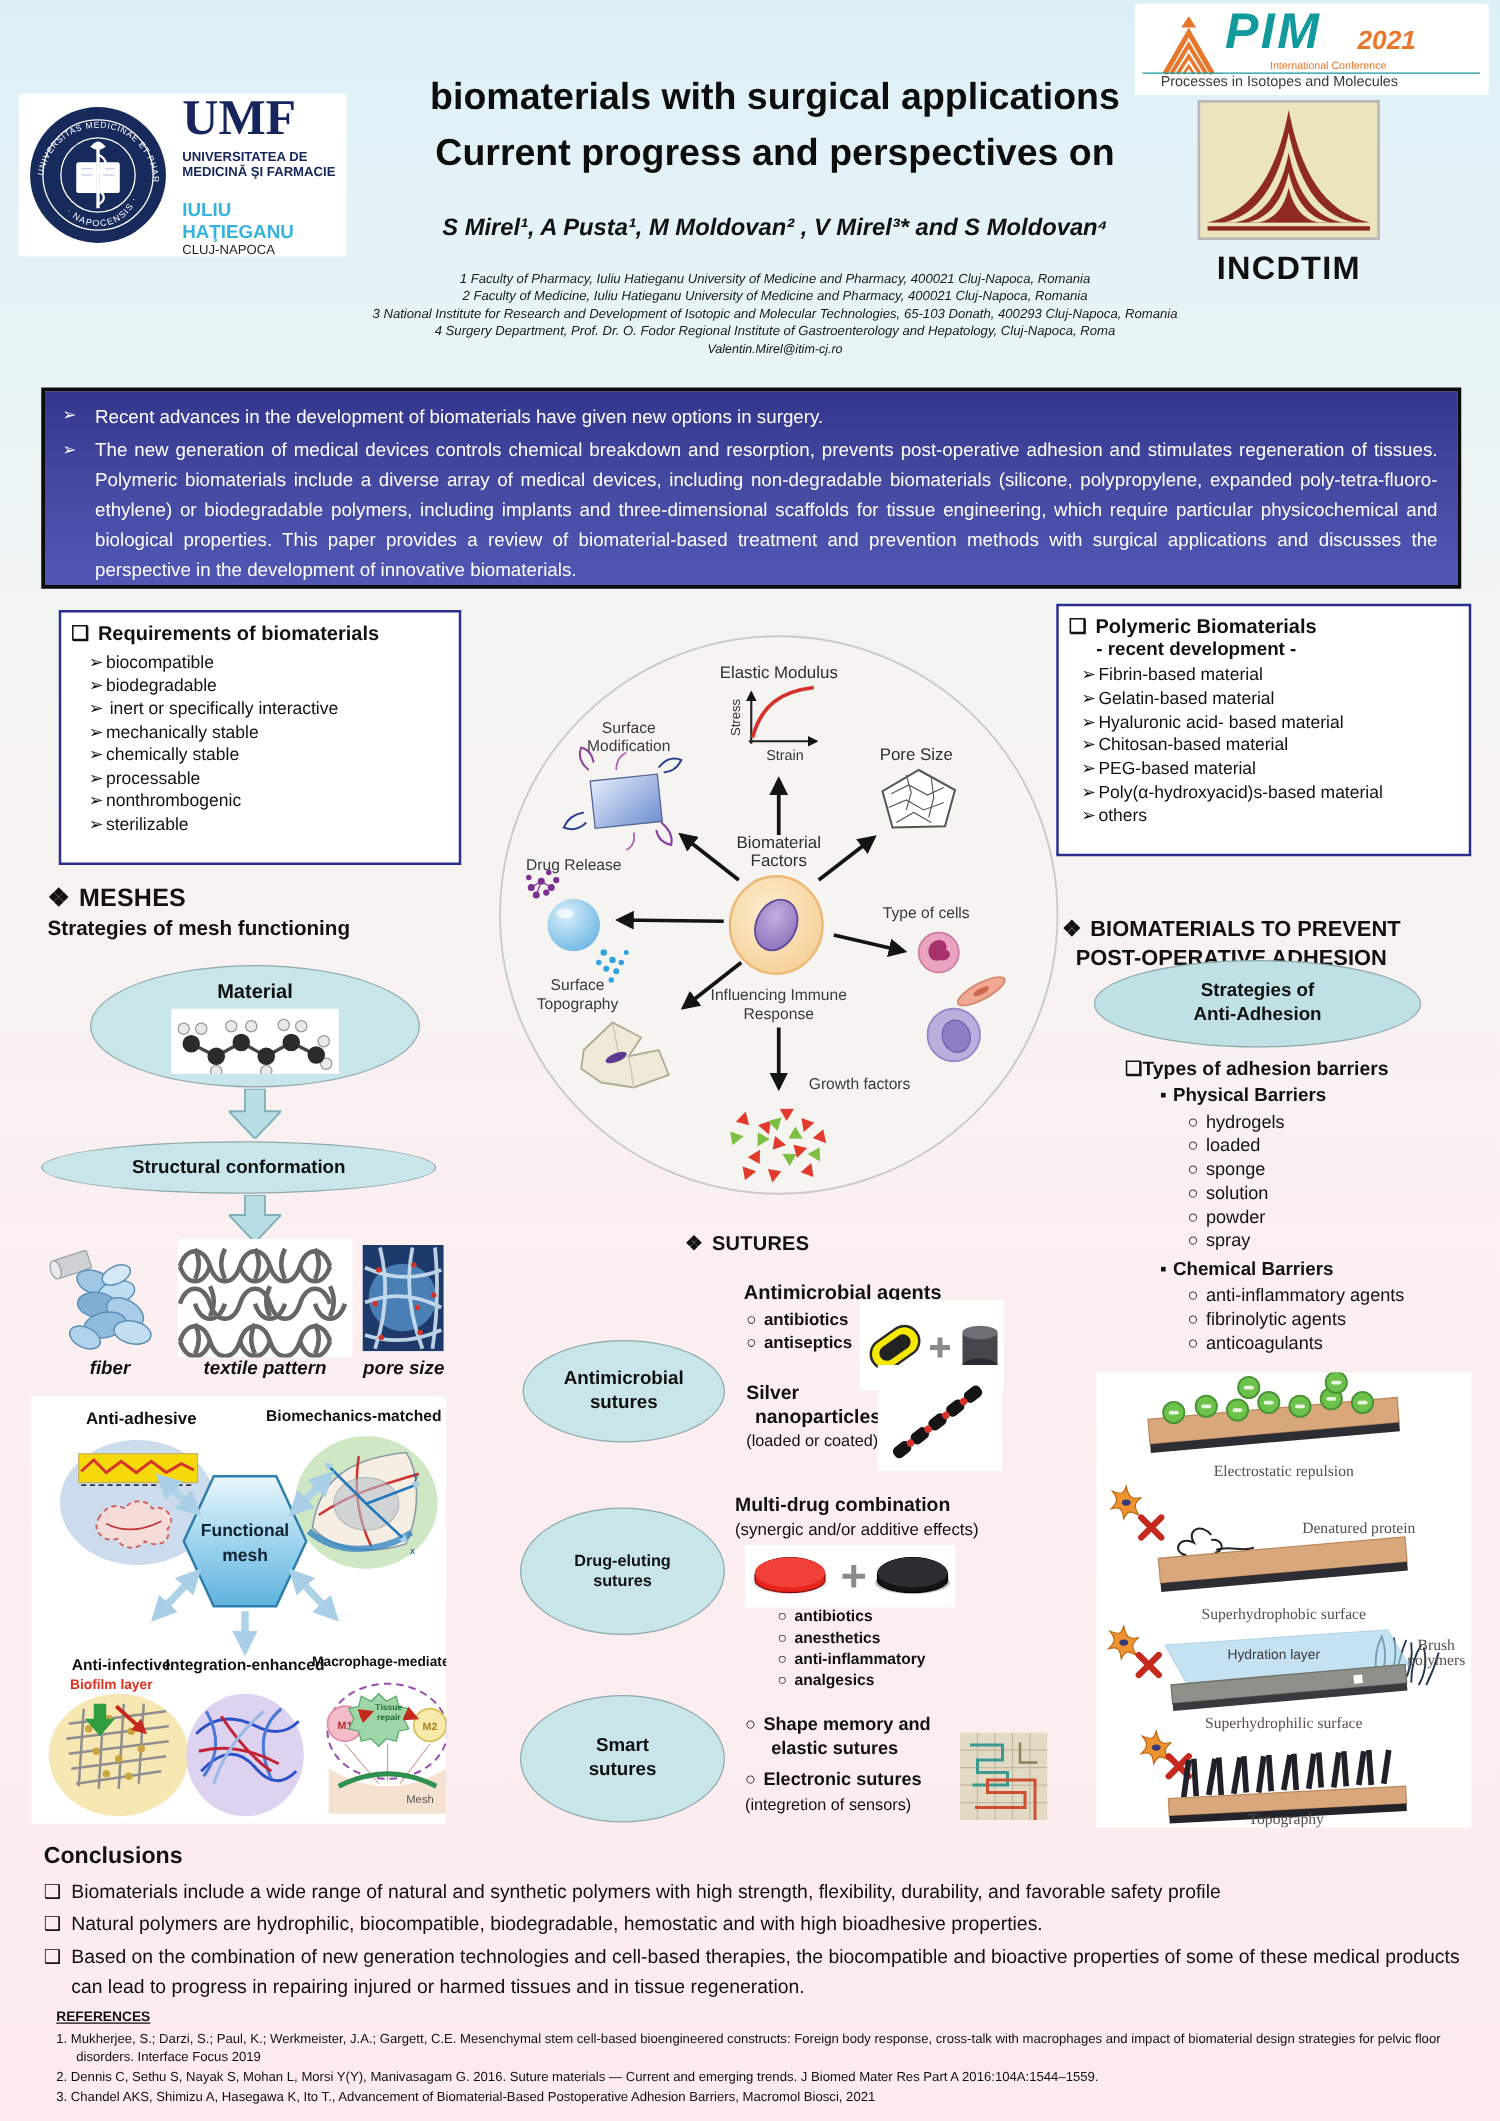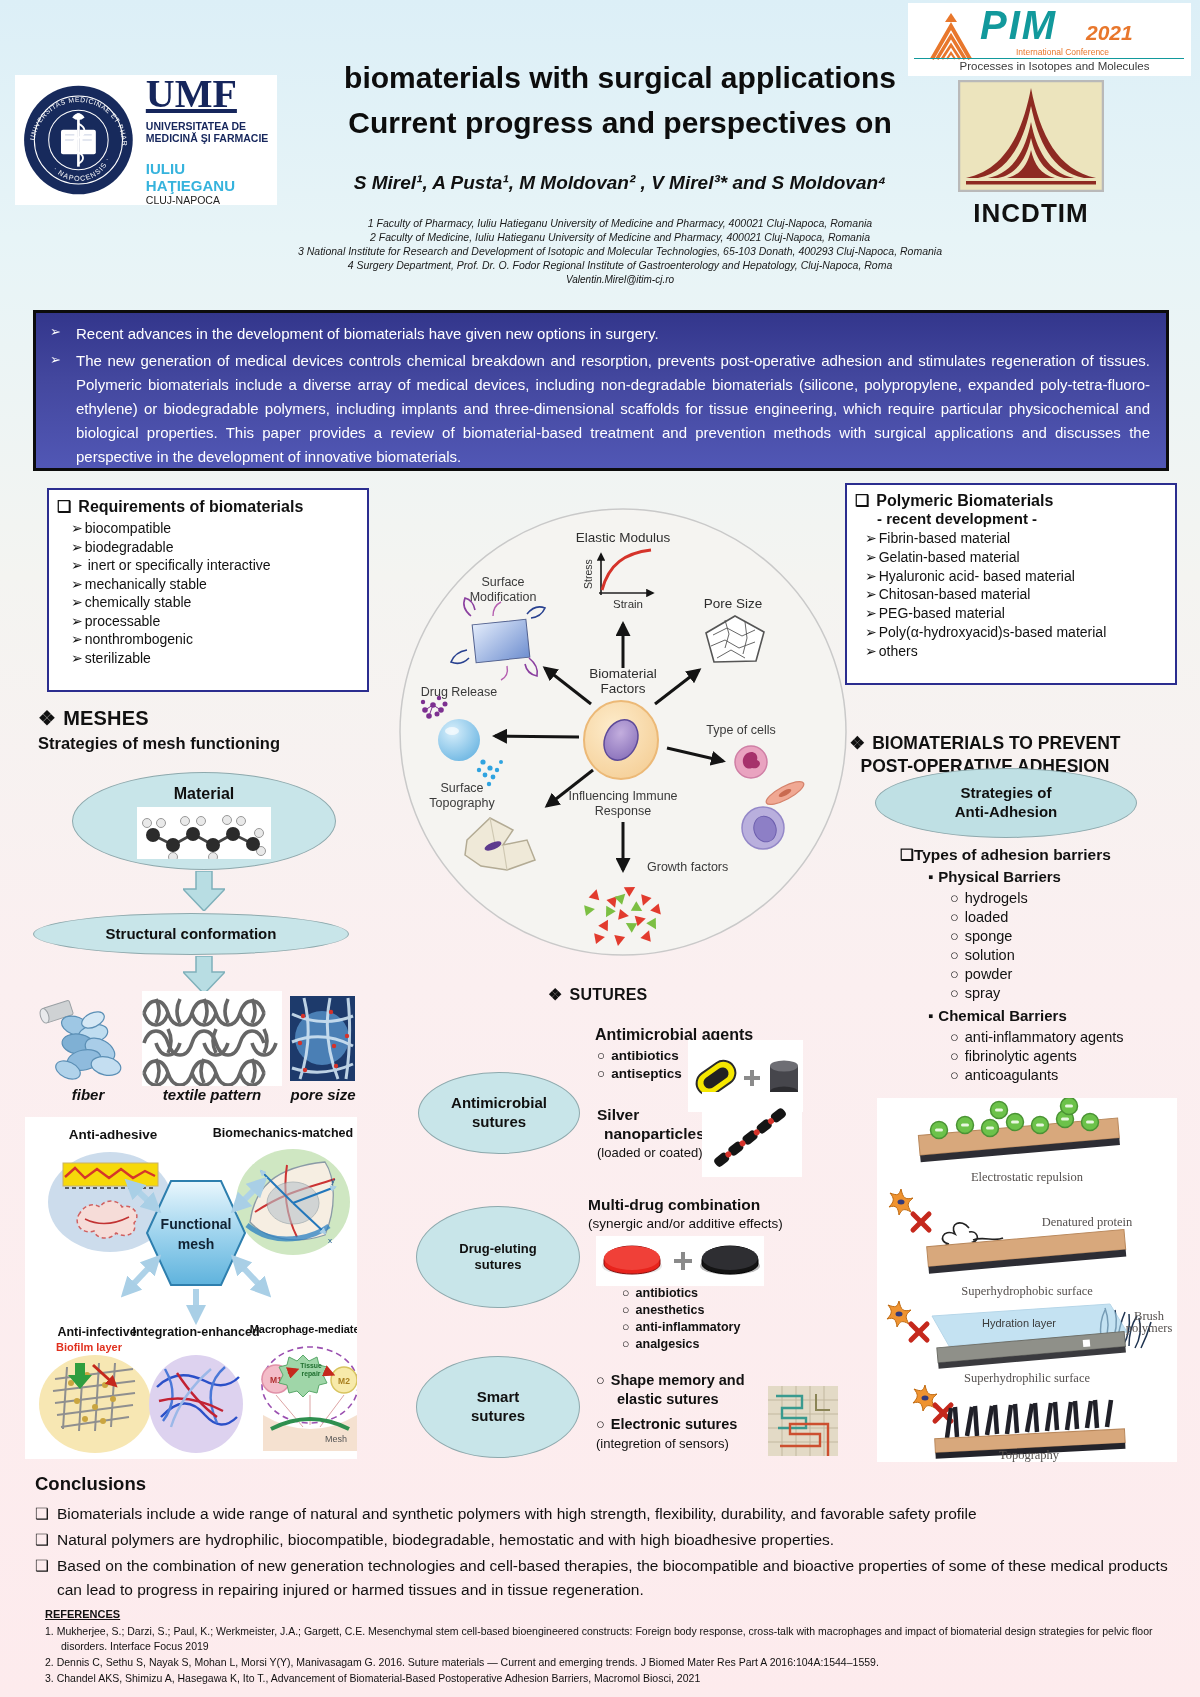--- a/index.html
+++ b/index.html
@@ -107,21 +107,21 @@
       <line x1="56" y1="46" x2="56" y2="70" stroke="#172a5c" stroke-width="2"></line>
       <line x1="43" y1="51" x2="52" y2="51" stroke="#c8d0e2" stroke-width="1"></line>
       <line x1="60" y1="51" x2="69" y2="51" stroke="#c8d0e2" stroke-width="1"></line>
       <line x1="43" y1="56" x2="52" y2="56" stroke="#c8d0e2" stroke-width="1"></line>
       <line x1="60" y1="56" x2="69" y2="56" stroke="#c8d0e2" stroke-width="1"></line>
       <line x1="56" y1="30" x2="56" y2="82" stroke="#fff" stroke-width="2.6"></line>
       <path d="M50,34 q6,5 12,0 q-6,-8 -12,0" fill="#fff"></path>
       <path d="M56,40 c8,4 8,10 0,14 c-8,4 -8,10 0,14 c6,3 6,8 0,11" fill="none" stroke="#fff" stroke-width="1.8"></path>
     </svg>
     <div style="margin-left:10px;line-height:1.15;">
-      <div class="b" style="font-family:'Liberation Serif',serif;font-size:40px;color:#16265c;line-height:1;text-decoration:underline;">UMF</div>
+      <div class="b" style="font-family:'Liberation Serif',serif;font-size:40px;color:#16265c;line-height:1;">UMF</div>
       <div class="b" style="font-size:10.5px;color:#16265c;margin-top:6px;">UNIVERSITATEA DE</div>
       <div class="b" style="font-size:10.5px;color:#16265c;">MEDICINĂ ŞI FARMACIE</div>
       <div class="b" style="font-size:15px;color:#36b3dd;margin-top:16px;">IULIU HAŢIEGANU</div>
       <div style="font-size:10.5px;color:#222;margin-top:0;">CLUJ-NAPOCA</div>
     </div>
   </div>
 
   <div class="abs ctr b" style="left:290px;top:55px;width:660px;font-size:30px;line-height:45px;color:#0d0d0d;">
     <div>biomaterials with surgical applications</div>
     <div>Current progress and perspectives on</div>
@@ -142,21 +142,21 @@
       <path d="M31,4 L37,13 L25,13 Z" fill="#e8772c"></path>
       <path d="M12,50 L31,17 L50,50" stroke="#e8772c" stroke-width="4" fill="none"></path>
       <path d="M17,50 L31,27 L45,50" stroke="#e8772c" stroke-width="3.4" fill="none"></path>
       <path d="M22,50 L31,36 L40,50" stroke="#e8772c" stroke-width="2.8" fill="none"></path>
       <path d="M27,50 L31,44 L35,50" stroke="#e8772c" stroke-width="2.2" fill="none"></path>
     </svg>
     <span class="abs b i" style="left:72px;top:0px;font-size:40px;color:#12999c;letter-spacing:2px;">PIM</span>
     <span class="abs b i" style="left:178px;top:18px;font-size:21px;color:#e8772c;">2021</span>
     <span class="abs" style="left:108px;top:44px;font-size:8.5px;color:#e8772c;">International Conference</span>
     <div class="abs" style="left:6px;top:55px;width:270px;border-top:1.6px solid #12999c;"></div>
-    <div class="abs ctr" style="left:0;top:57px;width:231px;font-size:11.5px;color:#3a3a3a;padding-left:31px;">Processes in Isotopes and Molecules</div>
+    <div class="abs ctr" style="left:0;top:57px;width:231px;font-size:11.5px;color:#3a3a3a;">Processes in Isotopes and Molecules</div>
   </div>
 
   <div class="abs" style="left:958px;top:80px;width:146px;">
     <svg width="146" height="112" viewBox="0 0 146 112">
       <rect x="1" y="1" width="144" height="110" fill="#ece4bd" stroke="#b9b9b9" stroke-width="2.5"></rect>
       <path d="M8,98 C46,90 64,55 73,8 C82,55 100,90 138,98 Z" fill="#8e2a22"></path>
       <path d="M20,98 C52,92 66,60 73,26 C80,60 94,92 126,98 Z" fill="#ece4bd"></path>
       <path d="M30,98 C56,93 68,68 73,42 C78,68 90,93 116,98 Z" fill="#8e2a22"></path>
       <path d="M40,98 C60,94 69,76 73,58 C77,76 86,94 106,98 Z" fill="#ece4bd"></path>
       <path d="M49,98 C63,95 70,84 73,70 C76,84 83,95 97,98 Z" fill="#8e2a22"></path>

